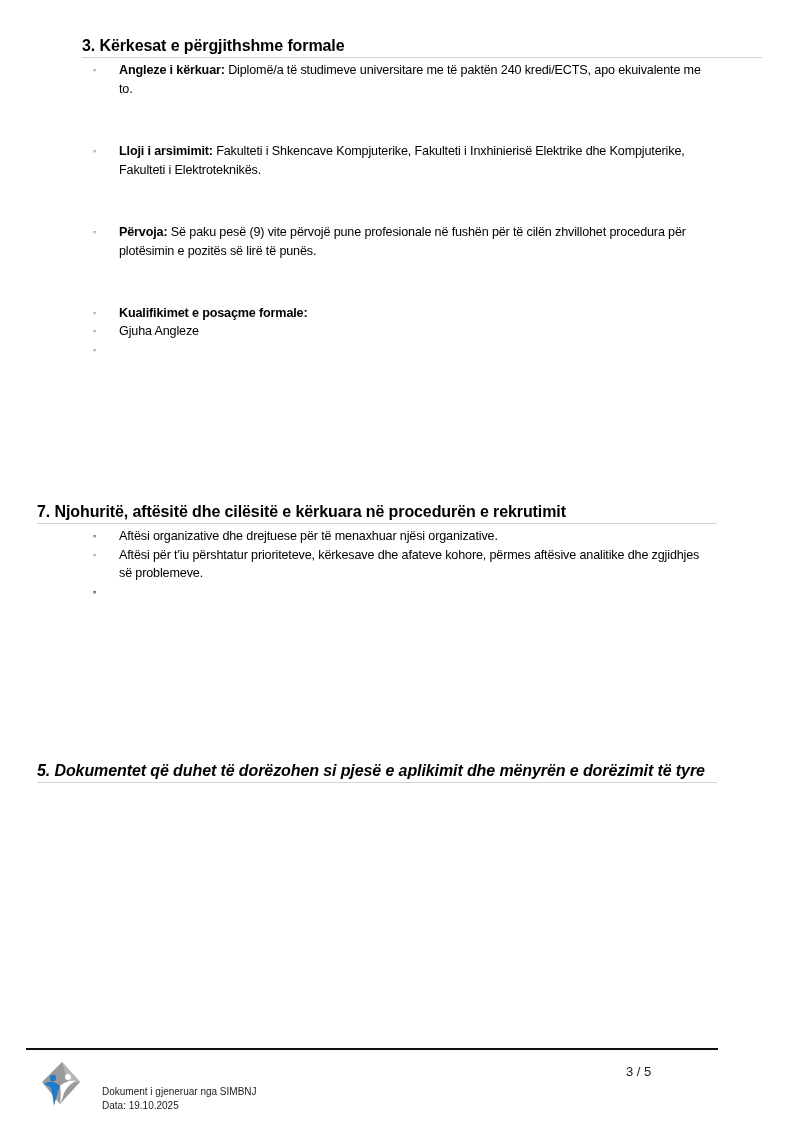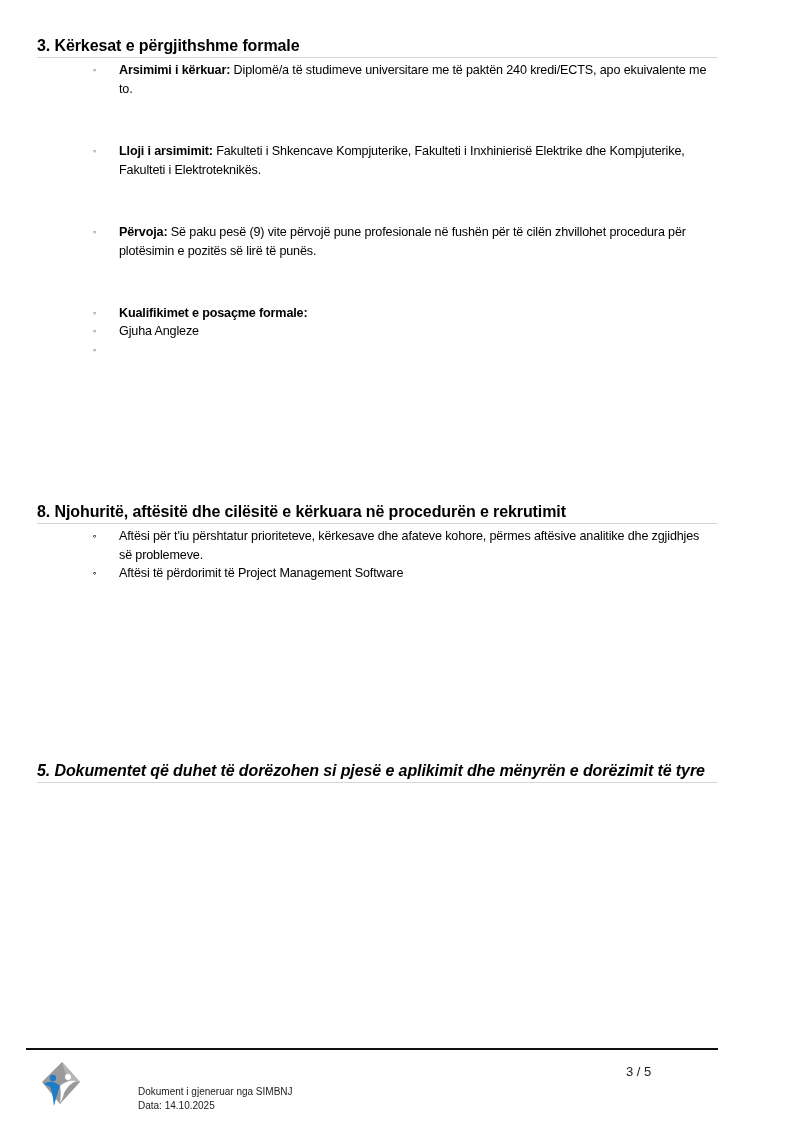--- a/index.html
+++ b/index.html
@@ -69,39 +69,38 @@
       width: 44px;
       height: 48px;
     }
     .footer-text {
       position: absolute;
       left: 102px;
       top: 1085px;
       font-size: 10px;
       line-height: 14px;
       color: #222;
-      margin-left: 36px;
     }
     .page-number {
       position: absolute;
       left: 626px;
       top: 1064px;
       font-size: 13px;
       color: #222;
     }
   </style>
 </head>
 <body>
 
-<div class="heading" style="top:35px;">3. Kërkesat e përgjithshme formale</div>
+<div class="heading" style="top:35px;margin-left:45px;">3. Kërkesat e përgjithshme formale</div>
 
 <ul class="list">
   <li style="position:absolute; top:61px; width:594px;">
     <span class="bullet">◦</span>
-    <span class="label">Arsimimi i kërkuar:</span><span> Diplomë/a të studimeve universitare me të paktën 240 kredi/ECTS, apo ekuivalente me to.</span>
+    <span class="label">Angleze i kërkuar:</span><span> Diplomë/a të studimeve universitare me të paktën 240 kredi/ECTS, apo ekuivalente me to.</span>
   </li>
   <li style="position:absolute; top:142px; width:594px;">
     <span class="bullet">◦</span>
     <span class="label">Lloji i arsimimit:</span><span> Fakulteti i Shkencave Kompjuterike, Fakulteti i Inxhinierisë Elektrike dhe Kompjuterike, Fakulteti i Elektroteknikës.</span>
   </li>
   <li style="position:absolute; top:223px; width:594px;">
     <span class="bullet">◦</span>
     <span class="label">Përvoja:</span><span> Së paku pesë (9) vite përvojë pune profesionale në fushën për të cilën zhvillohet procedura për plotësimin e pozitës së lirë të punës.</span>
   </li>
   <li style="position:absolute; top:304px; width:594px;">
@@ -110,58 +109,58 @@
   </li>
   <li style="position:absolute; top:322px; width:594px;">
     <span class="bullet">◦</span>
     <span>Gjuha Angleze</span>
   </li>
   <li style="position:absolute; top:341px; width:594px;">
     <span class="bullet">◦</span>
   </li>
 </ul>
 
-<div class="heading" style="top:501px;">8. Njohuritë, aftësitë dhe cilësitë e kërkuara në procedurën e rekrutimit</div>
+<div class="heading" style="top:501px;">7. Njohuritë, aftësitë dhe cilësitë e kërkuara në procedurën e rekrutimit</div>
 
 <ul class="list" style="top:527px;">
   <li>
     <span class="bullet">◦</span>
   </li>
   <li>
     <span class="bullet">◦</span>
+    <span>Aftësi organizative dhe drejtuese për të menaxhuar njësi organizative.</span>
   </li>
   <li>
     <span class="bullet">◦</span>
     <span>Aftësi për t'iu përshtatur prioriteteve, kërkesave dhe afateve kohore, përmes aftësive analitike dhe zgjidhjes së problemeve.</span>
   </li>
   <li>
     <span class="bullet">◦</span>
   </li>
   <li>
     <span class="bullet">◦</span>
   </li>
   <li>
     <span class="bullet">◦</span>
-    <span>Aftësi të përdorimit të Project Management Software</span>
   </li>
 </ul>
 
 <div class="heading" style="top:760px;font-style:italic;">5. Dokumentet që duhet të dorëzohen si pjesë e aplikimit dhe mënyrën e dorëzimit të tyre</div>
 
 <div class="footer-line"></div>
 
 <div class="footer-logo">
   <svg width="44" height="48" viewBox="0 0 44 48">
     <polygon points="24,2 42,22 22,44 4,22" fill="#9a9a9a"></polygon>
     <polygon points="24,2 42,22 30,22" fill="#b5b5b5"></polygon>
     <circle cx="15" cy="18" r="3.2" fill="#1e7cc8"></circle>
     <path d="M6,24 C12,20 18,22 22,26 C20,32 18,38 16,46 C15,38 14,30 12,27 C10,26 8,25 6,24 Z" fill="#1e7cc8"></path>
     <circle cx="30" cy="17" r="3" fill="#ffffff"></circle>
     <path d="M22,26 C26,22 32,20 38,21 C33,23 29,27 26,33 C25,37 24,40 22,43 C23,37 23,31 22,26 Z" fill="#ffffff"></path>
   </svg>
 </div>
 
 <div class="footer-text">
   <div>Dokument i gjeneruar nga SIMBNJ</div>
-  <div>Data: 14.10.2025</div>
+  <div>Data: 19.10.2025</div>
 </div>
 
 <div class="page-number">3 / 5</div>
 
 </body></html>

